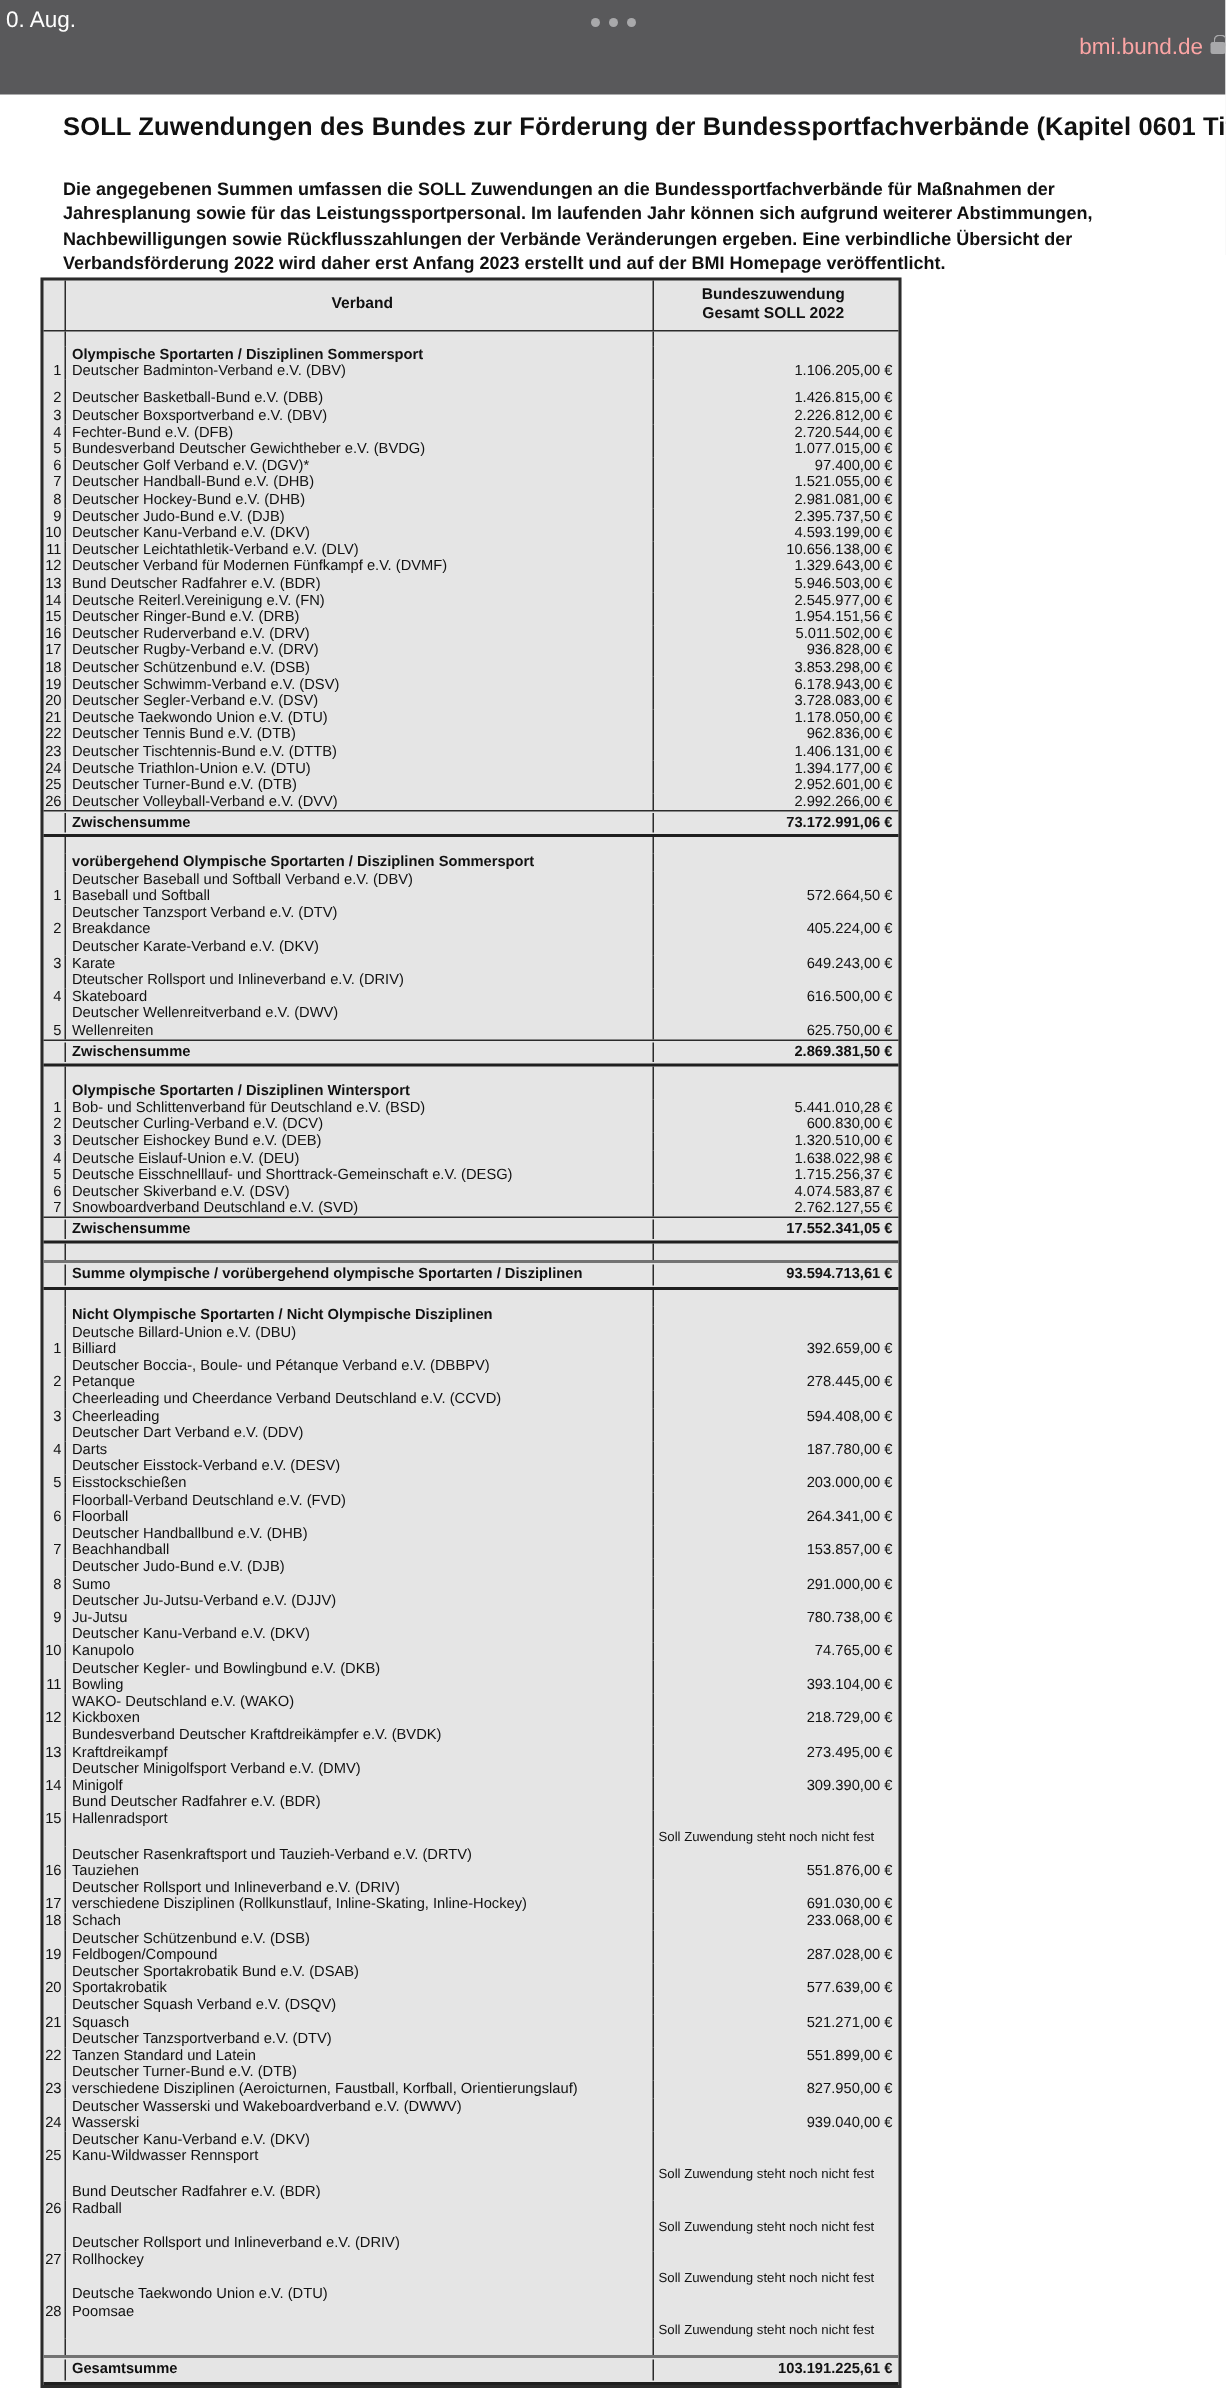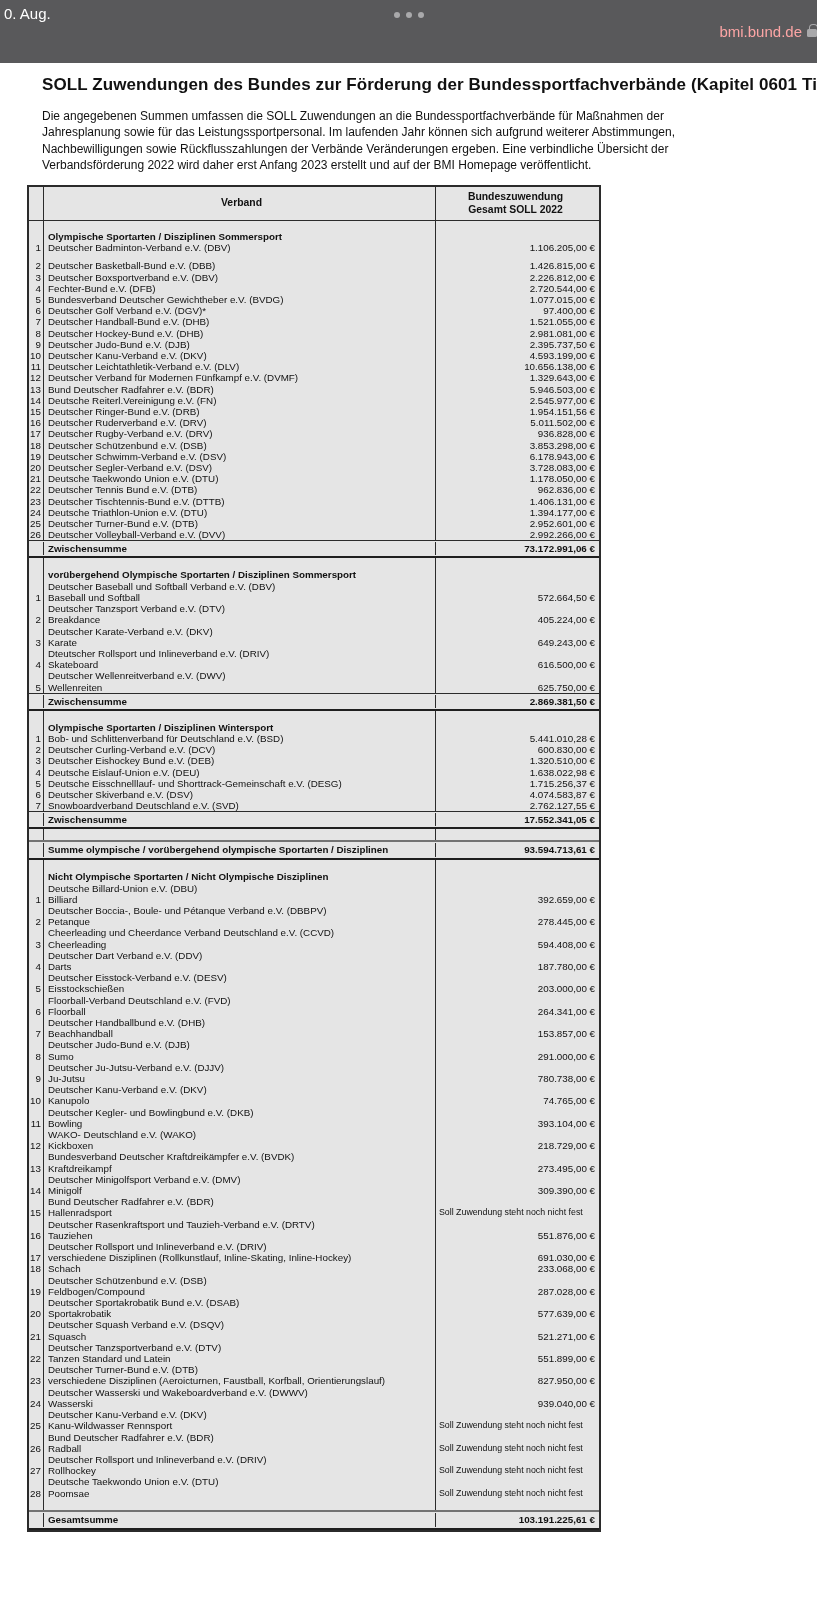--- a/index.html
+++ b/index.html
@@ -10,29 +10,29 @@
   .browser-bar { position:absolute; top:0; left:0; width:817px; height:63px; background:#59595b; }
   .status-date { position:absolute; left:4px; top:5px; color:#fefefe; font-size:15px; }
   .tab-dots { position:absolute; top:12px; left:0; width:100%; text-align:center; line-height:0; }
   .tab-dots i { display:inline-block; width:6px; height:6px; border-radius:50%; background:#a9a9ab; margin:0 3px; }
   .url-row { position:absolute; top:23px; left:0; width:100%; text-align:right; color:#fca5a5; font-size:15px; }
   .lock { display:inline-block; position:relative; width:10px; height:8px; background:#a9a9ab; border-radius:1.5px; margin-left:5px; }
   .lock:before { content:""; position:absolute; left:1.5px; top:-5px; width:7px; height:7px; border:1.5px solid #a9a9ab; border-bottom:none; border-radius:4px 4px 0 0; }
 
   
   .doc-title { position:absolute; left:42px; top:75px; font-size:17px; font-weight:bold; white-space:nowrap; letter-spacing:0.1px; }
-  .doc-paragraph { position:absolute; left:42px; top:108px; width:700px; font-size:12px; line-height:16.4px; }
+  .doc-paragraph { position:absolute; left:42px; top:118px; width:700px; font-size:12px; line-height:16.4px;font-weight:bold; }
 
   
   .tbl { position:absolute; left:27px; top:185px; width:574px; border:2px solid #2b2b2b; font-size:9.8px; background:#e5e5e5; }
   .trow { display:grid; grid-template-columns:15px 392px 1fr; line-height:11.2px; }
   .c-num { border-right:1px solid #2b2b2b; text-align:right; padding-right:2px; overflow:hidden; }
   .c-verband { border-right:1px solid #2b2b2b; padding-left:4px; white-space:nowrap; overflow:hidden; }
   .c-value { text-align:right; padding-right:4px; white-space:nowrap; overflow:hidden; }
-  .c-value.left { text-align:left; padding-left:3px; padding-right:12px; font-size:8.8px; }
+  .c-value.left { text-align:left; padding-left:3px; padding-right:12px; font-size:8.8px;margin-top:12px; }
 
   .thead-row { height:34px; border-bottom:1px solid #2b2b2b; font-weight:bold; font-size:10.4px; }
   .thead-row .th { display:flex; flex-direction:column; justify-content:center; align-items:center; text-align:center; line-height:12.5px; }
 
   .section-title-row .c-verband { font-weight:bold; }
   .subtotal-row { font-weight:bold; border-top:1px solid #2b2b2b; border-bottom:2px solid #1f1f1f; line-height:13px; padding:1px 0; }
   .total-row { font-weight:bold; border-top:2px solid #737373; border-bottom:2px solid #1f1f1f; line-height:14px; padding:1px 0; }
   .spacer > div { font-size:0; }
 </style>
 </head>

